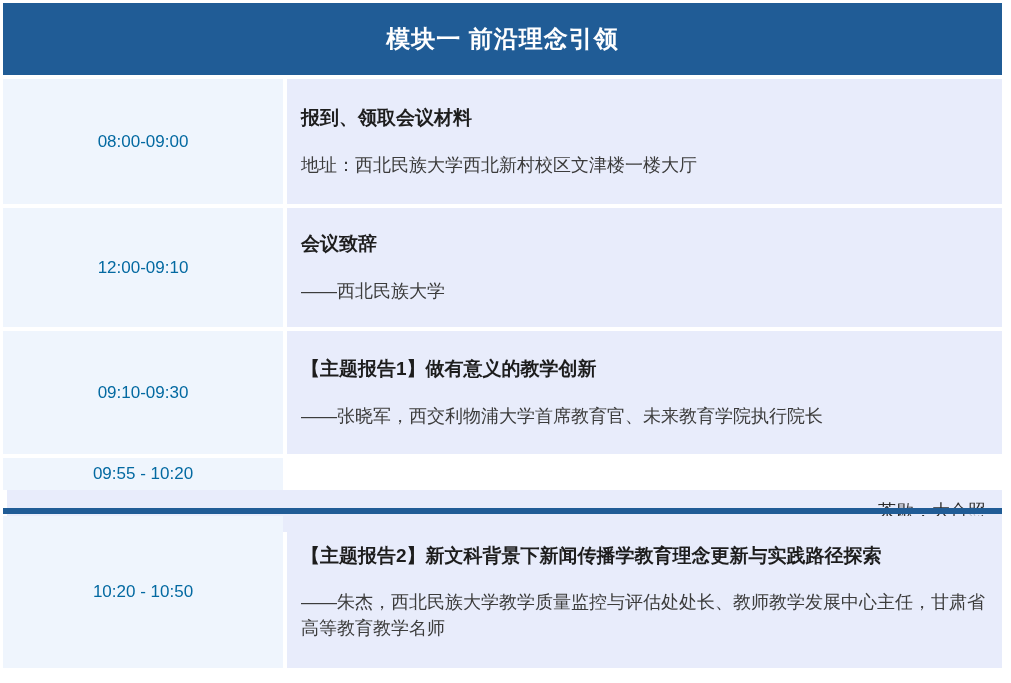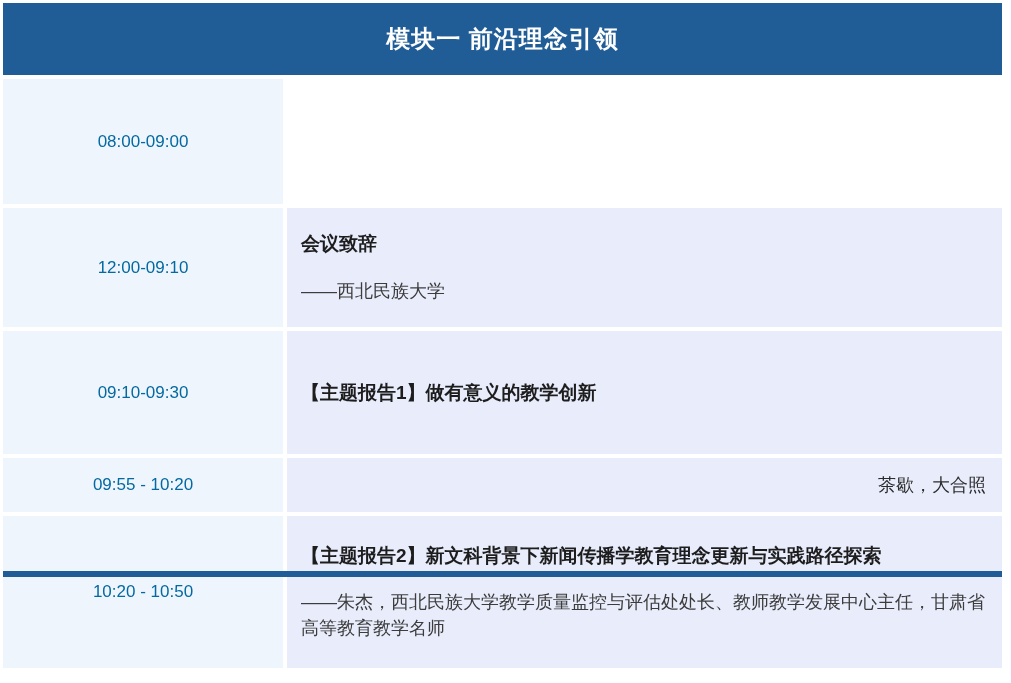--- a/index.html
+++ b/index.html
@@ -9,21 +9,21 @@
   }
   body {
     width: 1011px;
     height: 683px;
     overflow: hidden;
     font-family: "Liberation Sans", "DejaVu Sans", sans-serif;
   }
   .schedule {
     position: relative;
     width: 1011px;
-    height: 577px;
+    height: 514px;
     box-sizing: border-box;
     padding: 3px 9px 0 3px;
     background: #ffffff;
   }
   .module-header {
     height: 72px;
     background: #205c96;
     color: #ffffff;
     display: flex;
     align-items: center;
@@ -82,21 +82,21 @@
     align-items: flex-end;
   }
   .row.compact .title-line {
     font-weight: normal;
     font-size: 18px;
     color: #2b2b2b;
   }
   .row.r1 { height: 125px; }
   .row.r2 { height: 119px; }
   .row.r3 { height: 123px; }
-  .row.r4 { height: 54px; }
+  .row.r4 { height: 54px; flex-direction: column; }
   .row.r5 { height: 152px; }
   .row.r5 .sub-line { margin-top: 20px; }
   .bottom-rule {
     position: absolute;
     left: 3px;
     right: 9px;
     bottom: 0;
     height: 6px;
     background: #205c96;
   }
@@ -109,38 +109,43 @@
   <div class="module-header">
     <span>模块一 前沿理念引领</span>
   </div>
 
   <div class="rows">
 
     <div class="row r1">
       <div class="cell-time">
         <span>08:00-09:00</span>
       </div>
+      <div class="cell-detail">
+        <div class="title-line">报到、领取会议材料</div>
+        <div class="sub-line">地址：西北民族大学西北新村校区文津楼一楼大厅</div>
+      </div>
     </div>
 
     <div class="row r2">
       <div class="cell-time">
         <span>12:00-09:10</span>
       </div>
       <div class="cell-detail">
         <div class="title-line">会议致辞</div>
         <div class="sub-line">——西北民族大学</div>
       </div>
     </div>
 
     <div class="row r3">
       <div class="cell-time">
         <span>09:10-09:30</span>
       </div>
       <div class="cell-detail">
         <div class="title-line">【主题报告1】做有意义的教学创新</div>
+        <div class="sub-line">——张晓军，西交利物浦大学首席教育官、未来教育学院执行院长</div>
       </div>
     </div>
 
     <div class="row r4 compact">
       <div class="cell-time">
         <span>09:55 - 10:20</span>
       </div>
       <div class="cell-detail">
         <div class="title-line">茶歇，大合照</div>
 

